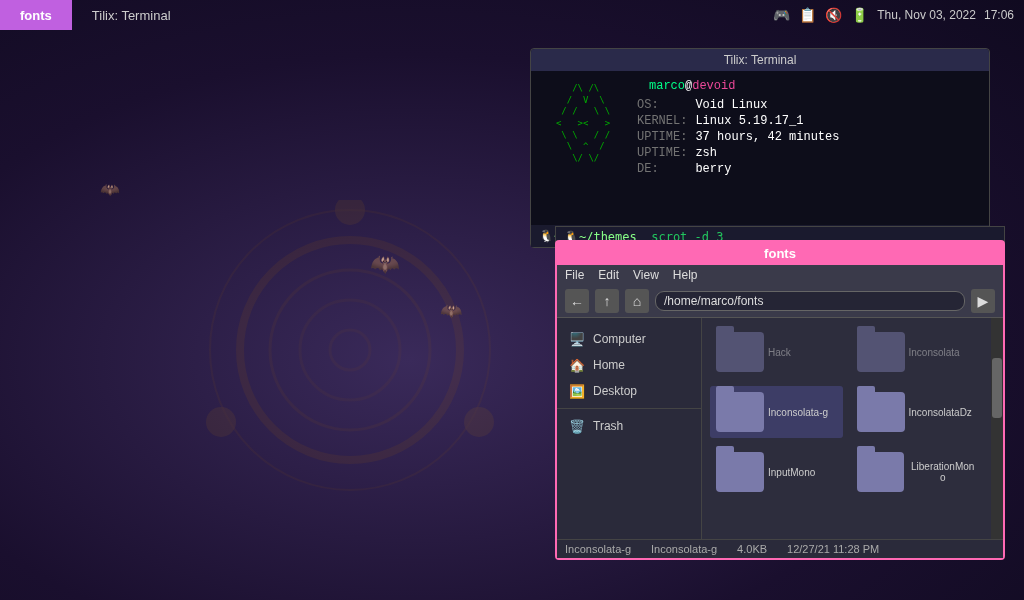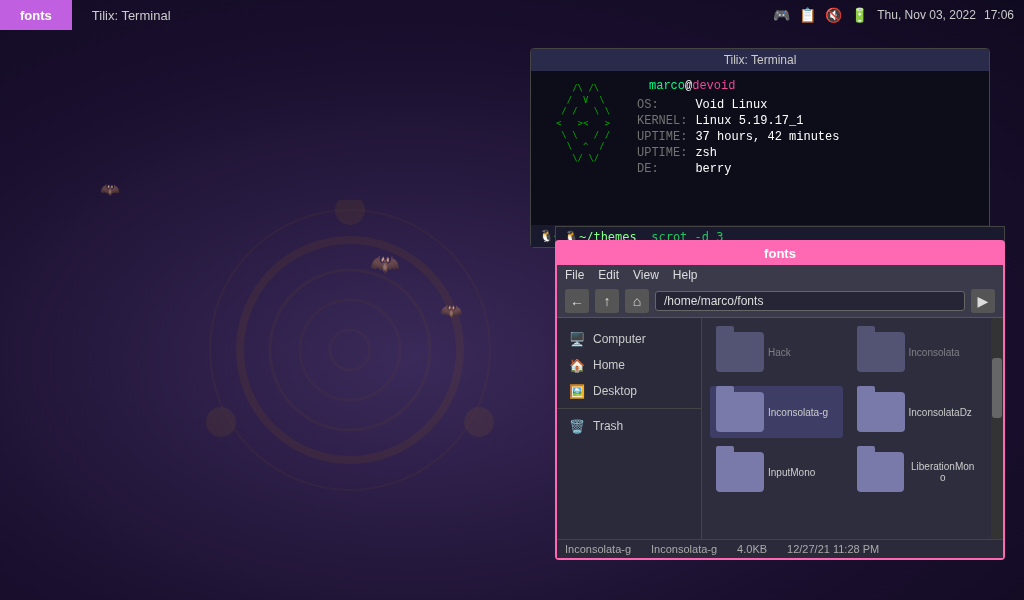--- a/index.html
+++ b/index.html
@@ -223,21 +223,21 @@
       justify-content: center;
       color: #ddd;
       font-size: 14px;
       cursor: pointer;
     }
 
     .fm-address {
       flex: 1;
       background: #252535;
       border: 1px solid #666;
-      border-radius: 3px;
+      border-radius: 9px;
       padding: 2px 8px;
       color: #ddd;
       font-size: 12px;
       display: flex;
       align-items: center;
     }
 
     .fm-go-btn {
       width: 24px;
       height: 24px;

